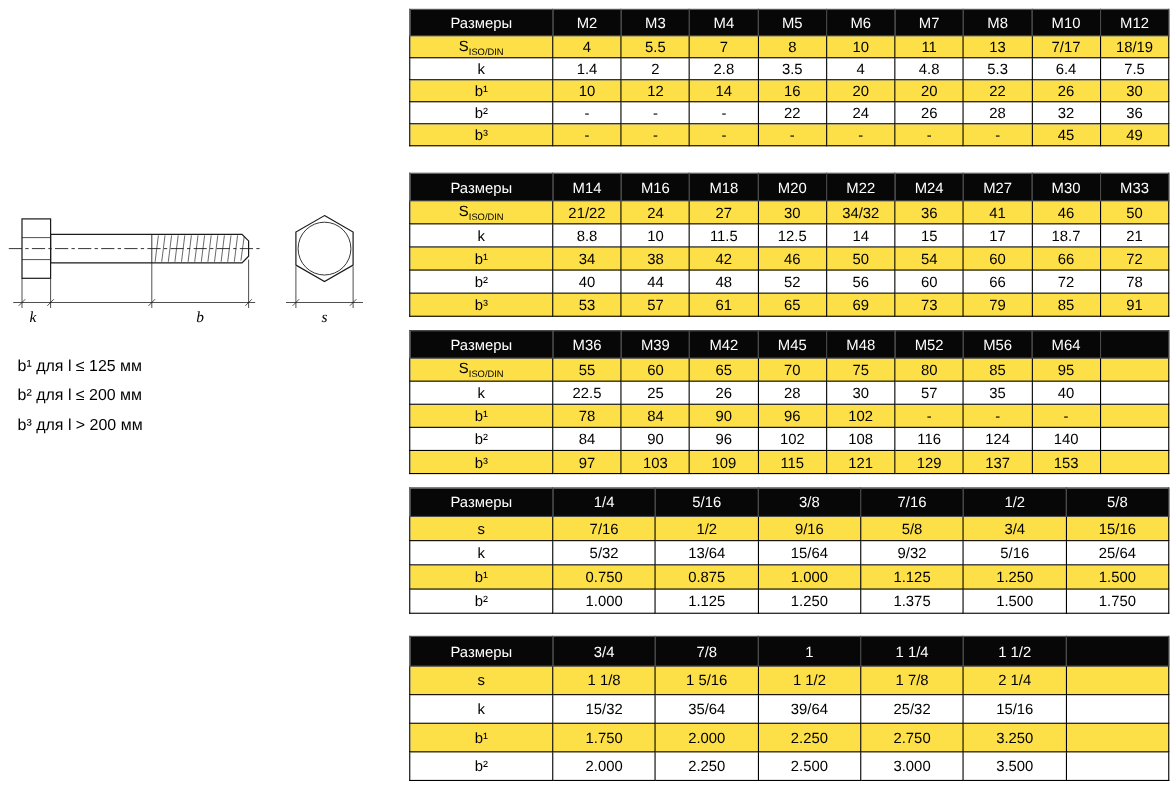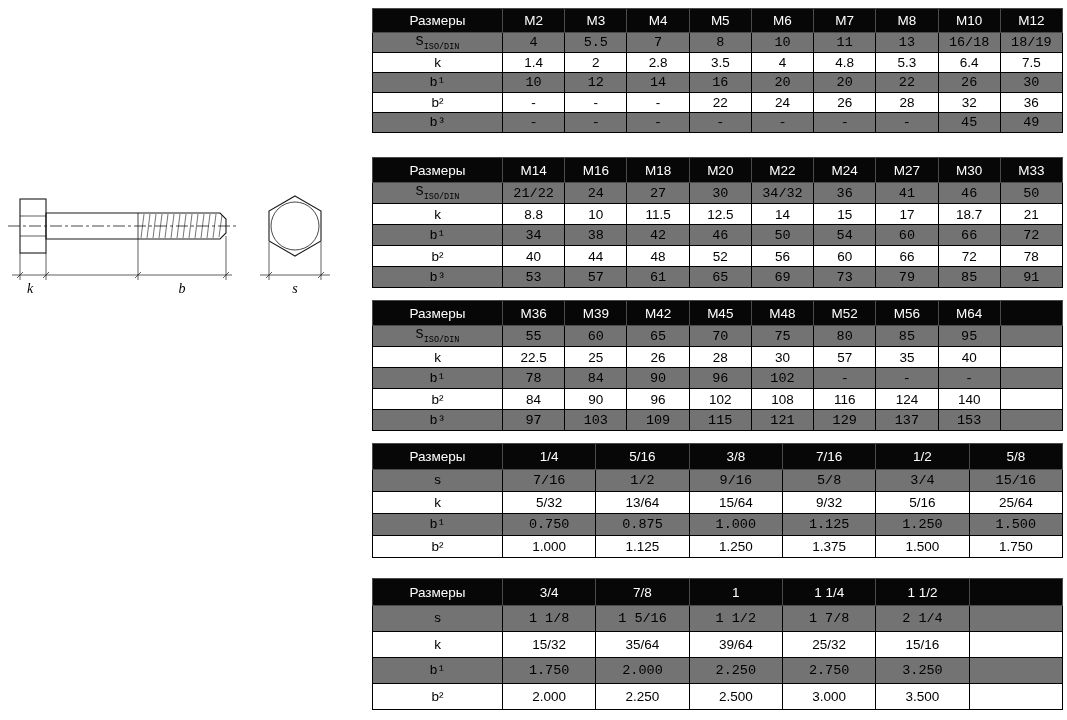--- a/index.html
+++ b/index.html
@@ -9,21 +9,21 @@
   .title{position:absolute;left:10px;top:4px;font-size:21px;font-weight:bold;line-height:29px;letter-spacing:.2px;}
   .subtitle{position:absolute;left:10px;top:92px;font-size:17px;line-height:24px;}
   .drawing{position:absolute;left:6px;top:186px;}
   .footnotes{position:absolute;left:16px;top:320px;font-size:14.5px;line-height:27px;}
   
   table.dim-table{position:absolute;left:372px;width:691px;border-collapse:collapse;table-layout:fixed;
         font-size:13.5px;border:1px solid #000;}
   table.dim-table th{background:#070707;color:#fff;font-weight:normal;border:1px solid #4a4a4a;padding:0;text-align:center;}
   table.dim-table td{border:1px solid #000;padding:0;text-align:center;}
   table.dim-table sub{font-size:8.5px;}
-  tr.stripe-a{background:#737373;font-family:Liberation Mono, monospace;}
+  tr.stripe-a{background:#fde047;}
   tr.stripe-b{background:#ffffff;}
   .t1{top:8px;}  .t1 th{height:23px;} .t1 td{height:19px;}
   .t2{top:157px;} .t2 th{height:24px;} .t2 td{height:20px;}
   .t3{top:300px;} .t3 th{height:24px;} .t3 td{height:20px;}
   .t4{top:443px;} .t4 th{height:25px;} .t4 td{height:21px;}
   .t5{top:578px;} .t5 th{height:26px;} .t5 td{height:25px;}
   
   .drawing line,.drawing polygon,.drawing rect,.drawing circle{stroke:#1a1a1a;fill:none;}
   .dimtext{font-family:"Liberation Serif",serif;font-style:italic;font-size:14px;fill:#000;stroke:none;}
 </style>
@@ -81,20 +81,25 @@
         <line x1="263" y1="56" x2="263" y2="94"></line>
           <line x1="315" y1="56" x2="315" y2="94"></line>
         <line x1="254" y1="89" x2="324" y2="89"></line>
         <line x1="260" y1="92" x2="266" y2="86"></line>
           <line x1="312" y1="92" x2="318" y2="86"></line>
       </g>
       <text class="dimtext" x="289" y="107" text-anchor="middle">s</text>
     </g>
   </svg>
 
+  <div class="footnotes">
+    <div>b¹ для l ≤ 125 мм</div>
+    <div>b² для l ≤ 200 мм</div>
+    <div>b³ для l &gt; 200 мм</div>
+  </div>
 
   <table class="dim-table t1">
       <colgroup>
         <col style="width: 130px;">
         <col>
         <col>
         <col>
         <col>
         <col>
         <col>
@@ -119,21 +124,21 @@
       <tbody>
         <tr class="stripe-a">
           <td><span>S</span><sub>ISO/DIN</sub></td>
           <td>4</td>
           <td>5.5</td>
           <td>7</td>
           <td>8</td>
           <td>10</td>
           <td>11</td>
           <td>13</td>
-          <td>16/18</td>
+          <td>7/17</td>
           <td>18/19</td>
         </tr>
         <tr class="stripe-b">
           <td><span>k</span></td>
           <td>1.4</td>
           <td>2</td>
           <td>2.8</td>
           <td>3.5</td>
           <td>4</td>
           <td>4.8</td>

